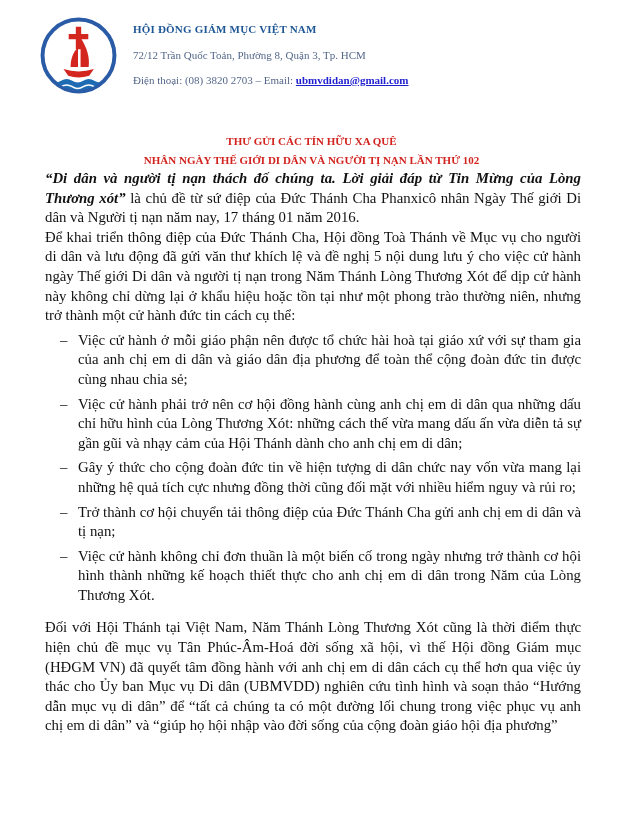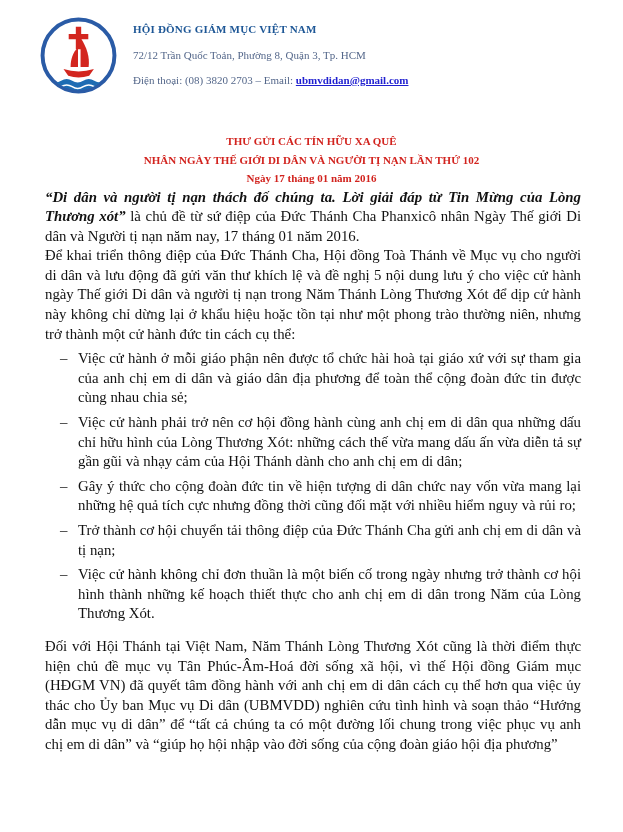--- a/index.html
+++ b/index.html
@@ -60,21 +60,20 @@
     <div class="org-block">
       <div class="org-name">HỘI ĐỒNG GIÁM MỤC VIỆT NAM</div>
       <div class="contact">72/12 Trần Quốc Toản, Phường 8, Quận 3, Tp. HCM</div>
       <div class="contact"><span>Điện thoại: (08) 3820 2703 – Email: </span><a class="email-link">ubmvdidan@gmail.com</a></div>
     </div>
   </div>
 
   <div class="title-block">
     <div class="title-line">THƯ GỬI CÁC TÍN HỮU XA QUÊ</div>
     <div class="title-line">NHÂN NGÀY THẾ GIỚI DI DÂN VÀ NGƯỜI TỊ NẠN LẦN THỨ 102</div>
-    <div class="title-line">Ngày 17 tháng 01 năm 2016</div>
   </div>
 
   <div class="body-text">
 
 
     <div class="para"><span class="quote-lead">“Di dân và người tị nạn thách đố chúng ta. Lời giải đáp từ Tin Mừng của Lòng Thương xót”</span><span> là chủ đề từ sứ điệp của Đức Thánh Cha Phanxicô nhân Ngày Thế giới Di dân và Người tị nạn năm nay, 17 tháng 01 năm 2016.</span></div>
 
     <div class="para">Để khai triển thông điệp của Đức Thánh Cha, Hội đồng Toà Thánh về Mục vụ cho người di dân và lưu động đã gửi văn thư khích lệ và đề nghị 5 nội dung lưu ý cho việc cử hành ngày Thế giới Di dân và người tị nạn trong Năm Thánh Lòng Thương Xót để dịp cử hành này không chỉ dừng lại ở khẩu hiệu hoặc tồn tại như một phong trào thường niên, nhưng trở thành một cử hành đức tin cách cụ thể:</div>
 
     <div class="bullet-list">

